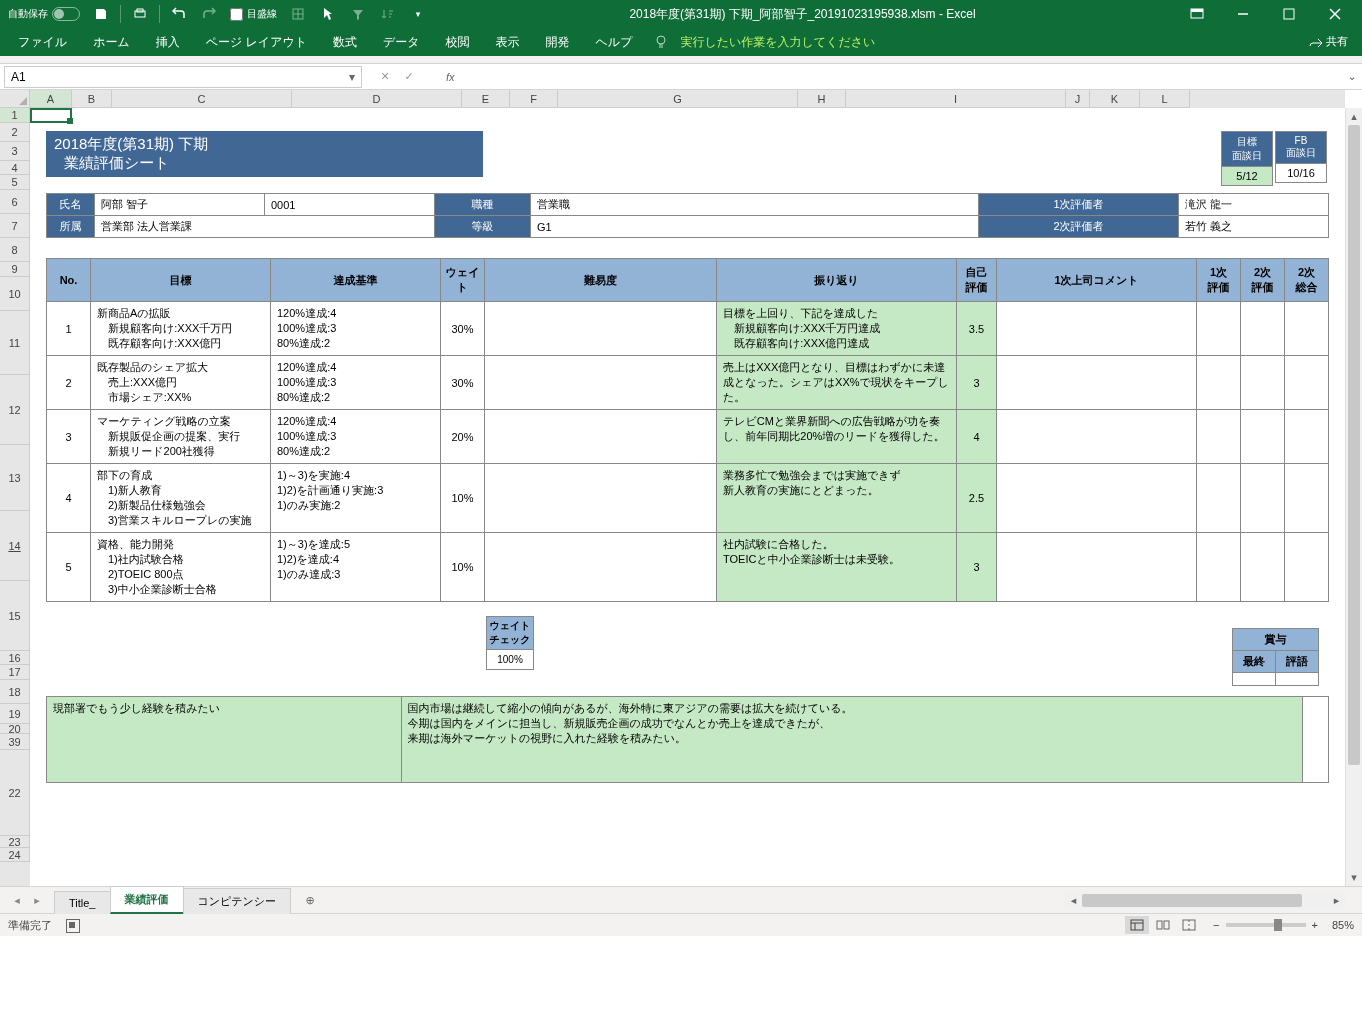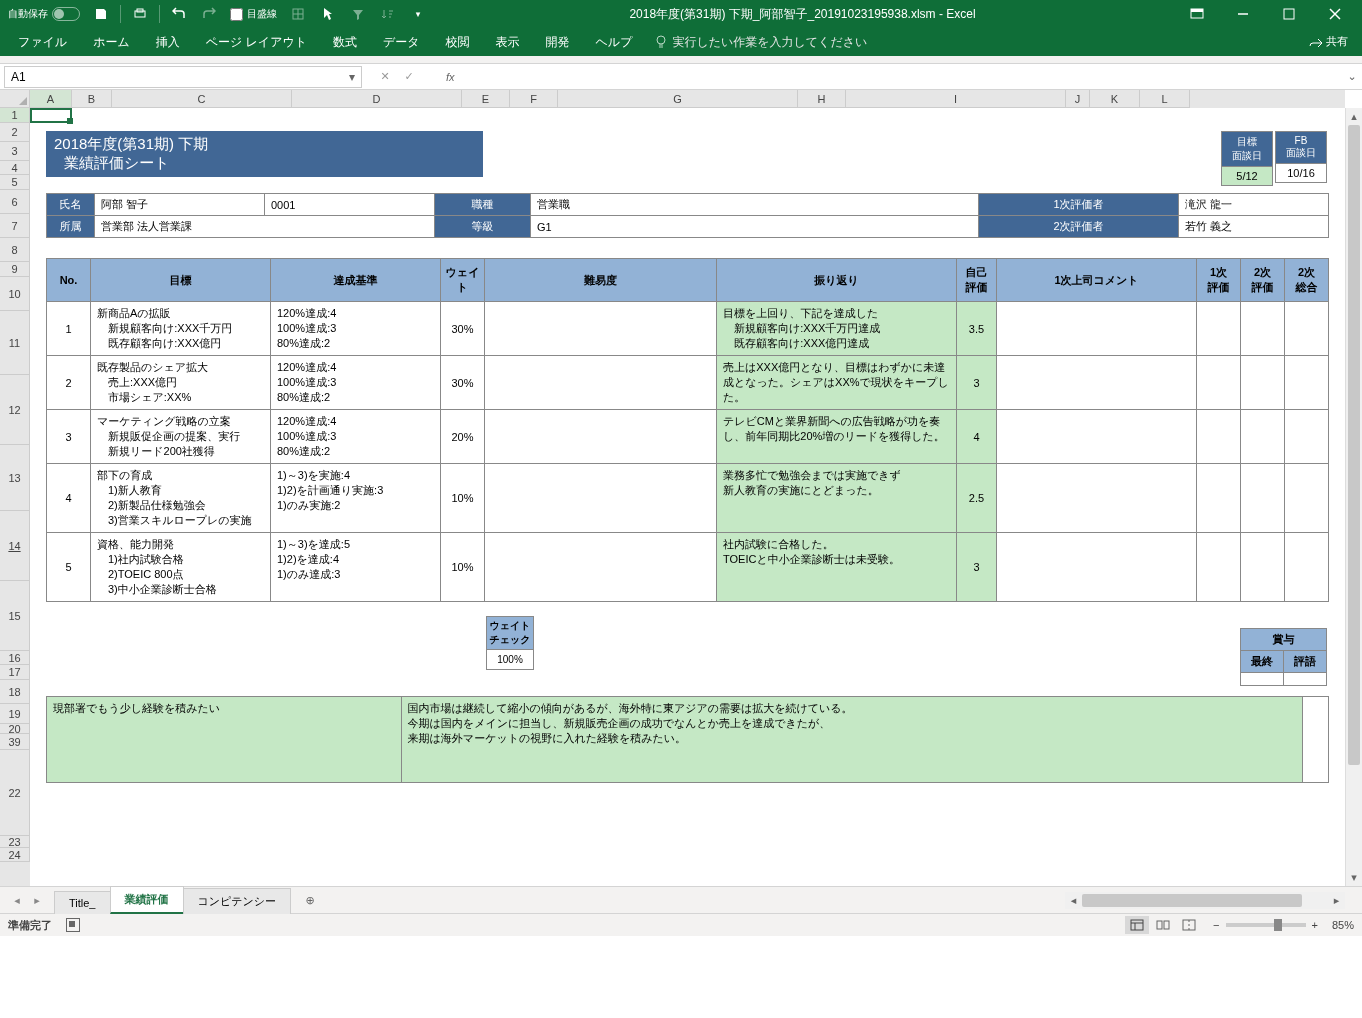--- a/index.html
+++ b/index.html
@@ -11,21 +11,21 @@
 .autosave{display:flex;align-items:center;gap:4px;font-size:10px;padding:0 4px;}
 .toggle-off{width:28px;height:14px;border:1px solid rgba(255,255,255,.5);border-radius:7px;position:relative;}
 .toggle-off::after{content:"";position:absolute;width:10px;height:10px;background:rgba(255,255,255,.6);border-radius:50%;top:1px;left:1px;}
 .title-text{flex:1;text-align:center;font-size:12px;}
 .window-controls{display:flex;}
 .win-btn{width:46px;height:28px;display:flex;align-items:center;justify-content:center;cursor:pointer;}
 .ribbon{background:#0f6e38;height:28px;display:flex;align-items:center;padding:0 6px;gap:2px;}
 .ribbon-tab{padding:4px 12px;color:#fff;font-size:12px;cursor:pointer;}
 .ribbon-right{margin-left:auto;display:flex;align-items:center;color:#fff;gap:4px;}
 .share-btn{padding:4px 8px;cursor:pointer;}
-.tell-me{display:flex;align-items:center;gap:4px;color:#e5e5e5;font-size:12px;cursor:text;padding:0 8px;}
+.tell-me{display:flex;align-items:center;gap:12px;color:#bef264;font-size:12px;cursor:text;padding:0 8px;}
 .ribbon-area{height:8px;background:#f3f2f1;border-bottom:1px solid #d4d4d4;}
 .namebar{height:26px;display:flex;align-items:center;border-bottom:1px solid #d4d4d4;background:#fff;}
 .namebox{width:358px;height:22px;border:1px solid #ccc;margin:2px 4px;display:flex;align-items:center;padding:0 6px;font-size:12px;}
 .namebox .dd{margin-left:auto;color:#666;}
 .fx-controls{display:flex;align-items:center;gap:2px;margin-left:8px;}
 .fx-btn{width:22px;height:20px;display:flex;align-items:center;justify-content:center;color:#999;cursor:pointer;}
 .fx-label{font-style:italic;color:#666;margin-left:24px;}
 .formula-input{flex:1;height:20px;border:none;outline:none;margin-left:4px;font-size:12px;}
 .formula-expand{width:20px;color:#666;cursor:pointer;text-align:center;}
 .grid-area{position:relative;height:796px;display:flex;}
@@ -56,21 +56,21 @@
 .goals-table{margin:20px 8px 0 8px;border-collapse:collapse;width:calc(100% - 16px);}
 .goals-table th{background:#92b2d6;border:1px solid #888;padding:6px 4px;font-size:11px;font-weight:bold;text-align:center;}
 .goals-table td{border:1px solid #888;padding:4px 6px;font-size:11px;vertical-align:top;}
 .goals-table .num{text-align:center;vertical-align:middle;width:44px;}
 .goals-table .wt{text-align:center;vertical-align:middle;width:44px;}
 .goals-table .green{background:#c5e8c5;}
 .goals-table .self{text-align:center;vertical-align:middle;width:40px;}
 .weight-check{margin:14px 0 0 448px;width:48px;text-align:center;}
 .weight-check .hdr{background:#92b2d6;border:1px solid #888;padding:2px;font-size:10px;font-weight:bold;}
 .weight-check .val{border:1px solid #888;border-top:none;padding:4px;font-size:10px;}
-.bonus-box{position:absolute;right:10px;margin-top:-42px;}
+.bonus-box{position:absolute;right:18px;margin-top:-42px;}
 .bonus-box table{border-collapse:collapse;}
 .bonus-box th{background:#92b2d6;border:1px solid #888;padding:3px 10px;font-size:11px;font-weight:bold;}
 .bonus-box td{border:1px solid #888;padding:6px 16px;font-size:11px;}
 .summary-table{margin:26px 8px 0 8px;border-collapse:collapse;width:calc(100% - 16px);}
 .summary-table th{background:#92b2d6;border:1px solid #888;padding:3px;font-size:11px;font-weight:bold;text-align:center;}
 .summary-table td{border:1px solid #888;padding:4px 6px;font-size:11px;vertical-align:top;height:86px;}
 .summary-table .green{background:#c5e8c5;}
 .vscroll{position:absolute;top:18px;right:0;width:17px;bottom:0;background:#f0f0f0;border-left:1px solid #ddd;}
 .vscroll .arrow{height:17px;display:flex;align-items:center;justify-content:center;color:#666;cursor:pointer;}
 .vscroll .thumb{position:absolute;top:17px;left:2px;right:2px;height:640px;background:#c8c8c8;border-radius:2px;}
@@ -79,21 +79,21 @@
 .sheet-nav-btn{width:18px;height:20px;display:flex;align-items:center;justify-content:center;color:#888;cursor:pointer;}
 .sheet-tabs{display:flex;align-items:flex-end;height:27px;}
 .sheet-tab{padding:5px 14px;border:1px solid #ccc;border-bottom:none;background:#e8e8e8;font-size:11px;cursor:pointer;margin-right:-1px;}
 .sheet-tab.active{background:#fff;border-bottom:2px solid #217346;color:#217346;font-weight:bold;}
 .new-sheet{width:28px;height:24px;display:flex;align-items:center;justify-content:center;color:#666;cursor:pointer;margin-left:6px;border:1px solid transparent;border-radius:50%;}
 .hscroll{margin-left:auto;width:280px;height:17px;background:#f0f0f0;display:flex;align-items:center;margin-right:17px;}
 .hscroll .arrow{width:17px;text-align:center;color:#666;cursor:pointer;}
 .hscroll .track{flex:1;height:13px;position:relative;}
 .hscroll .thumb{position:absolute;left:0;width:220px;top:0;bottom:0;background:#c8c8c8;border-radius:2px;}
 .statusbar{height:23px;background:#f3f2f1;border-top:1px solid #d4d4d4;display:flex;align-items:center;padding:0 8px;font-size:11px;color:#444;}
-.status-left{display:flex;align-items:center;gap:14px;font-weight:bold;}
+.status-left{display:flex;align-items:flex-end;gap:14px;}
 .status-right{margin-left:auto;display:flex;align-items:center;gap:2px;}
 .view-btn{width:24px;height:18px;display:flex;align-items:center;justify-content:center;border:1px solid transparent;cursor:pointer;color:#666;}
 .view-btn.active{background:#d8d8d8;}
 .zoom{display:flex;align-items:center;gap:6px;margin-left:10px;}
 .zoom-slider{width:80px;height:4px;background:#ccc;position:relative;}
 .zoom-slider::after{content:"";position:absolute;left:60%;top:-4px;width:8px;height:12px;background:#888;}
 .macro-icon{width:14px;height:14px;border:1px solid #666;position:relative;}
 .macro-icon::after{content:"";position:absolute;top:2px;left:2px;width:6px;height:6px;background:#666;}
 svg{display:block;}
 </style>

